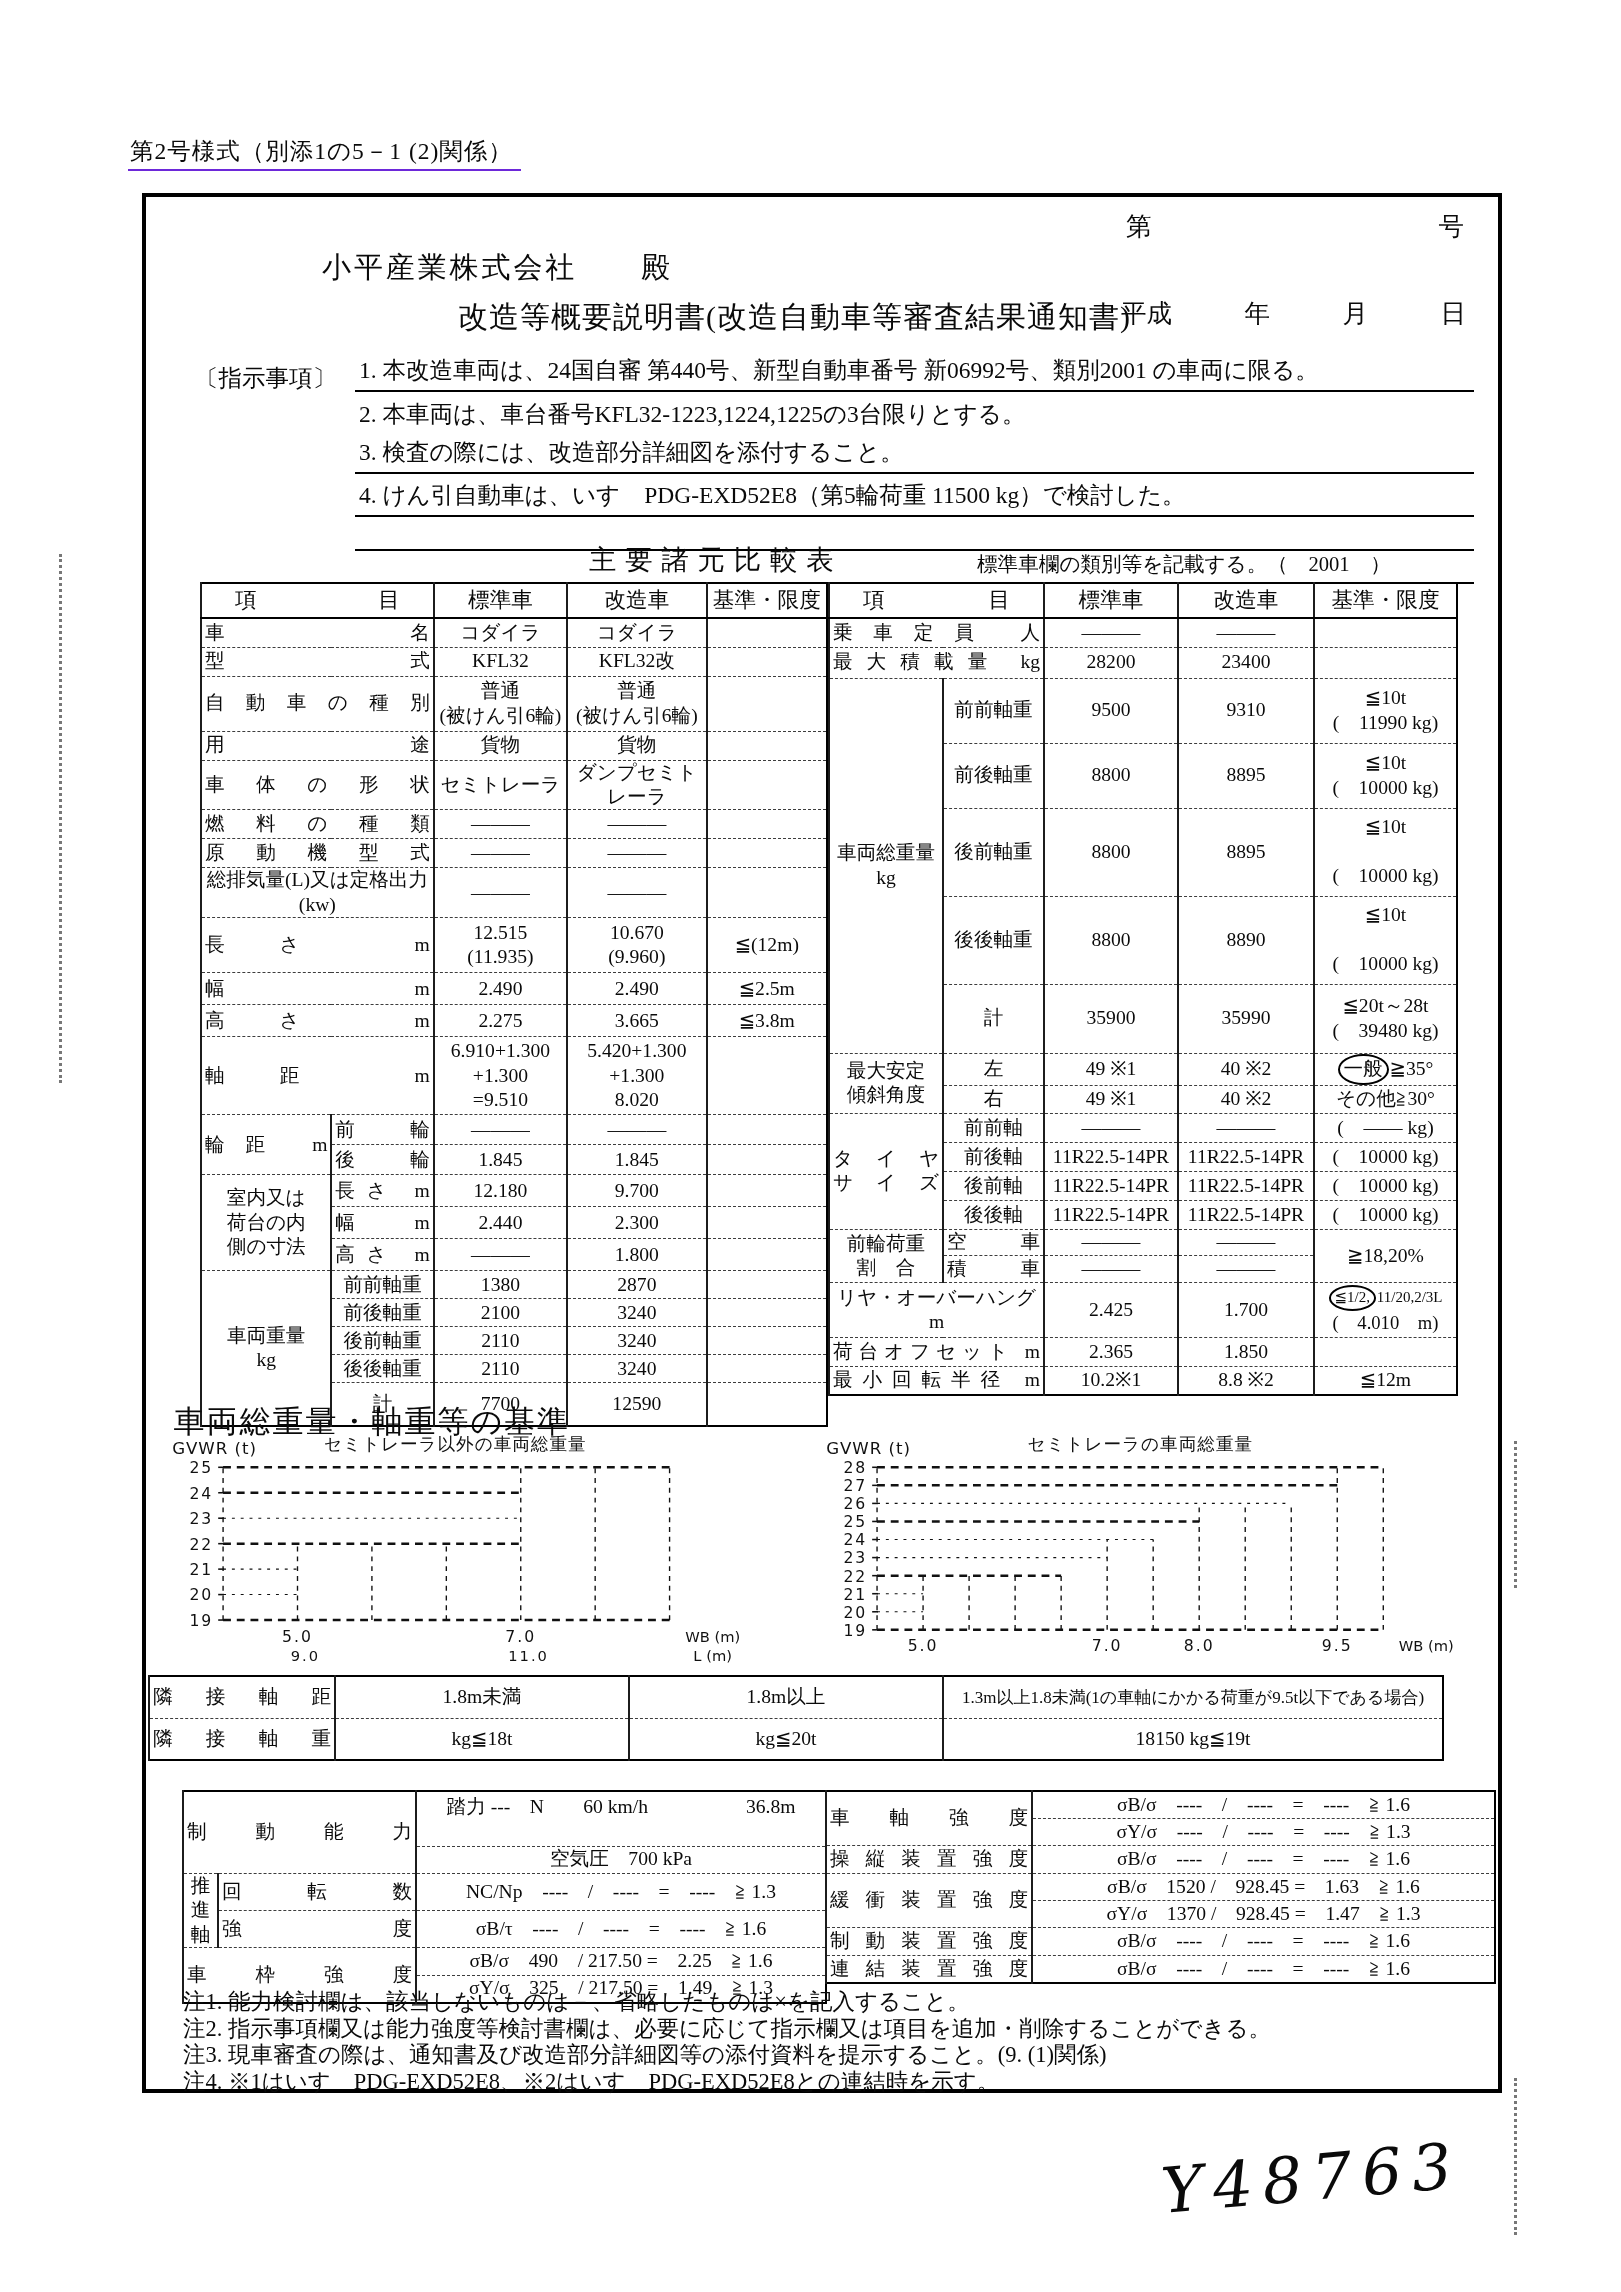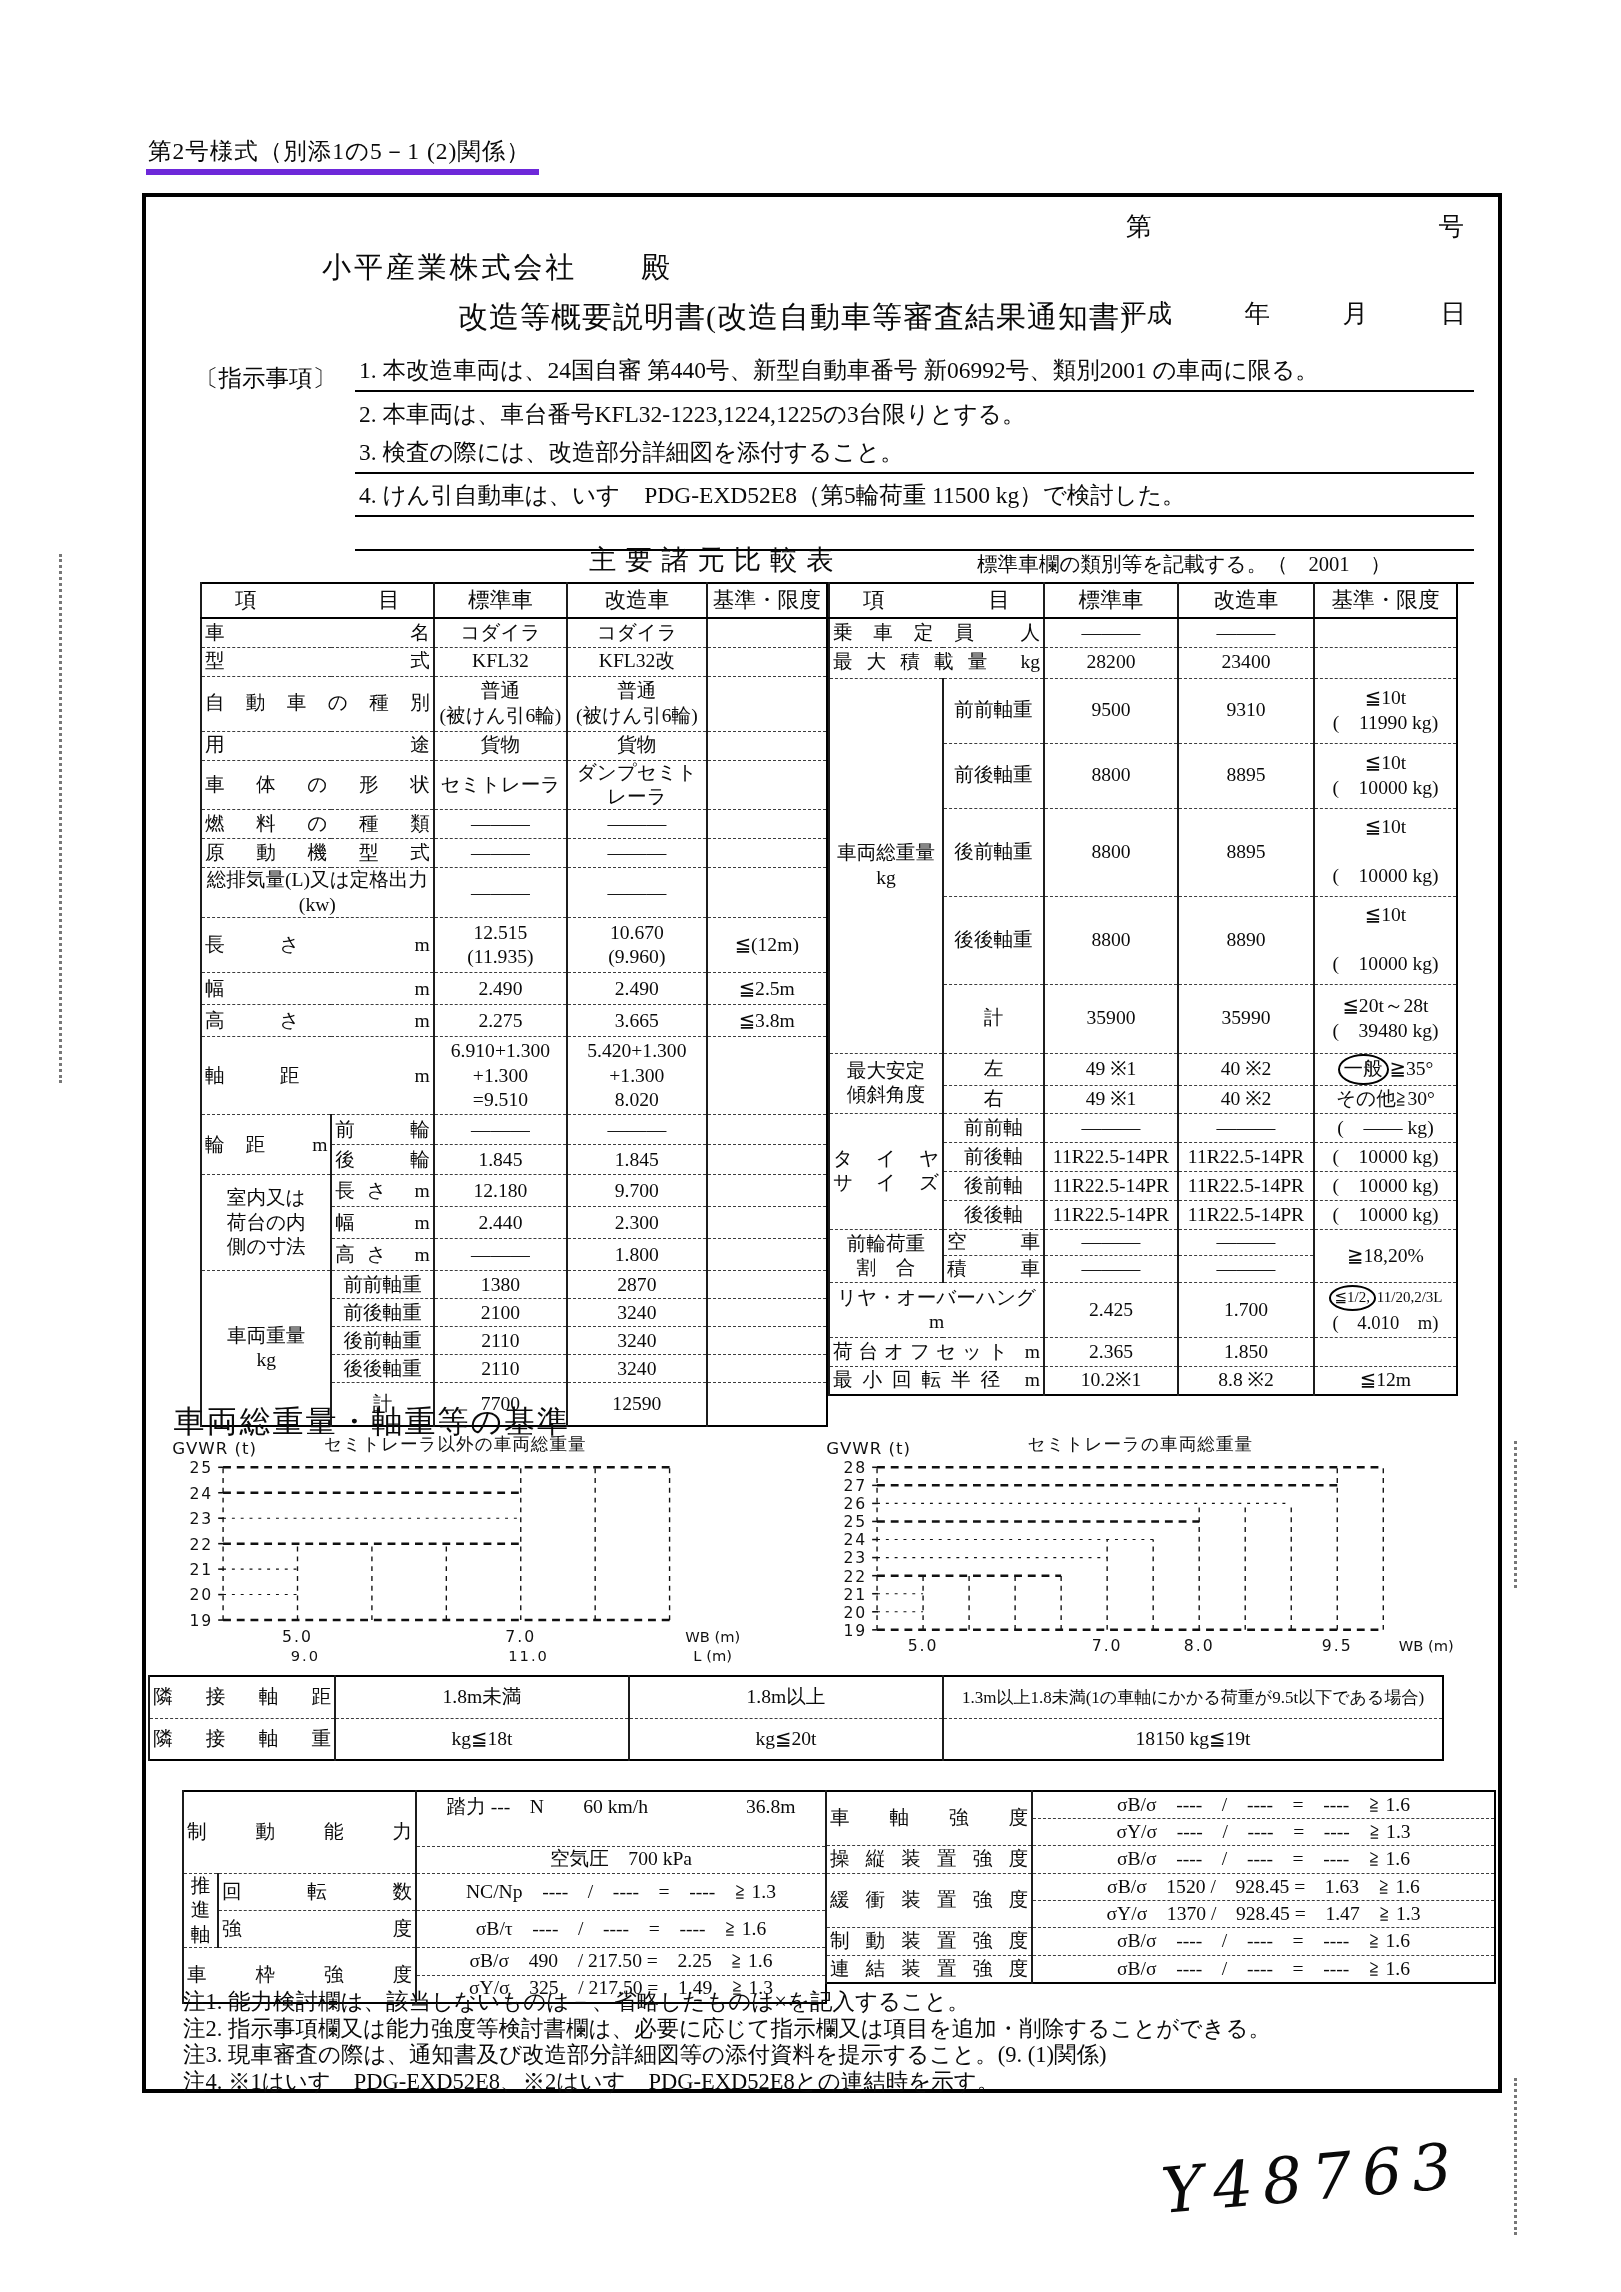--- a/index.html
+++ b/index.html
@@ -1,22 +1,22 @@
 <!DOCTYPE html>
 <html><head>
 <meta charset="utf-8">
 <style>
   html,body{margin:0;padding:0;background:#e8e8e8;}
   .page{position:relative;width:1621px;height:2293px;background:#fff;overflow:hidden;
         font-family:"Liberation Serif","DejaVu Serif",serif;color:#0a0a0a;}
   .abs{position:absolute;}
   .frame{position:absolute;left:142px;top:193px;width:1360px;height:1900px;
          border:4.9px solid #000;box-sizing:border-box;}
-  .formcode{position:absolute;left:146px;top:135px;font-size:23.5px;letter-spacing:1px;
-            border-bottom:6px solid #6d28d9;padding:0 7.8px 2px 2px;}
+  .formcode{position:absolute;left:128px;top:135px;font-size:23.5px;letter-spacing:1px;
+            border-bottom:2px solid #6d28d9;padding:0 7.8px 2px 2px;}
   .docno{position:absolute;left:980px;top:11.8px;width:338px;display:flex;justify-content:space-between;font-size:25.5px;}
   .docdate{position:absolute;left:975px;top:51px;width:345px;display:flex;justify-content:space-between;font-size:25.5px;margin-top:48px;}
   .addr{position:absolute;left:176px;top:51px;font-size:29px;letter-spacing:2.9px;text-align:center;}
   .dtitle{position:absolute;left:312px;top:100px;font-size:30px;letter-spacing:1px;}
   .instr-label{position:absolute;left:49px;top:165px;font-size:23.5px;}
   .instr{position:absolute;left:209px;top:155px;width:1119px;font-size:23.5px;}
   .instr .it{min-height:29px;padding:2px 0 3.9px 3.9px;}
   .instr .ul{border-bottom:2px solid #000;margin-bottom:3.9px;}
   .spectitle{position:absolute;left:443px;top:345px;font-size:27.4px;letter-spacing:8.8px;}
   .specnote{position:absolute;left:831px;top:353px;font-size:20.6px;}

